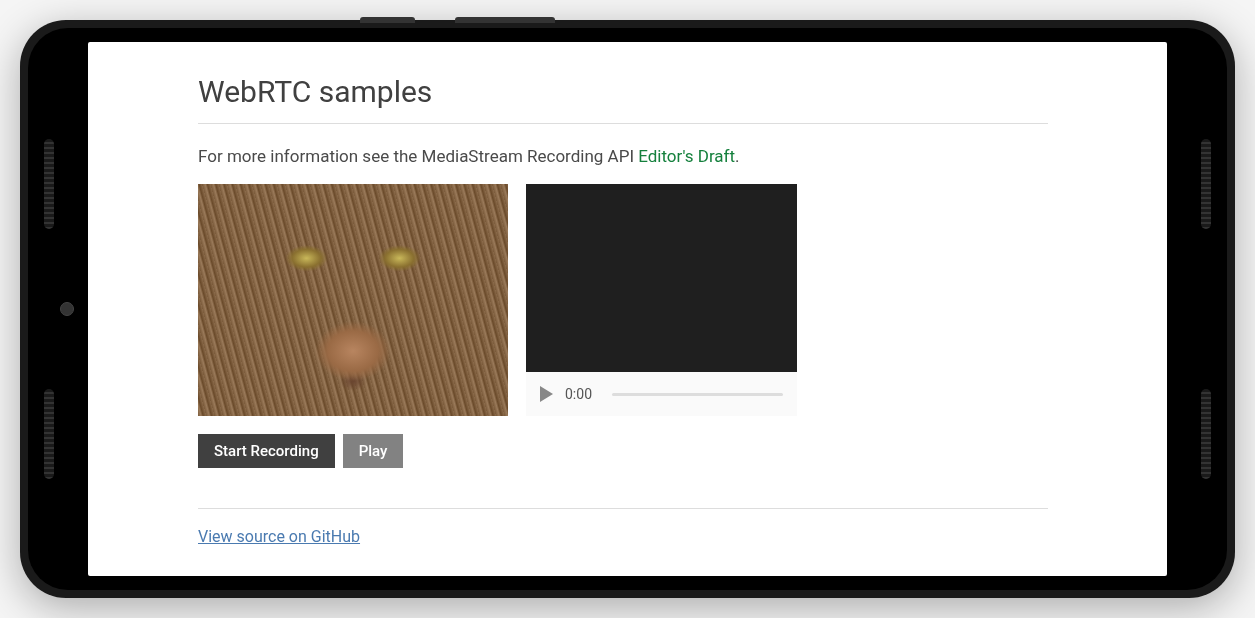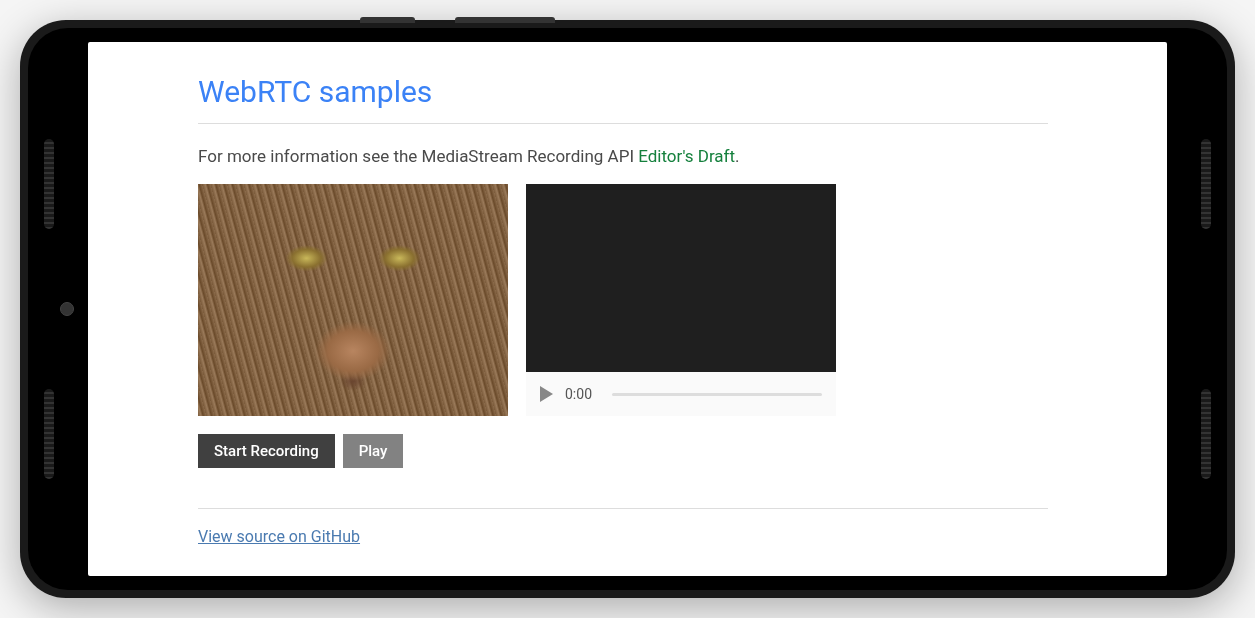--- a/index.html
+++ b/index.html
@@ -123,21 +123,21 @@
 
     .title-row {
       display: flex;
       align-items: baseline;
       gap: 18px;
       padding-bottom: 14px;
       border-bottom: 1px solid #ddd;
     }
 
     .title-link {
-      color: #3b82f6;
+      color: #404040;
       font-size: 30px;
       font-weight: 400;
       text-decoration: none;
     }
 
     .page-title {
       color: #212121;
       font-size: 30px;
       font-weight: 700;
     }
@@ -176,21 +176,21 @@
         radial-gradient(ellipse 35px 22px at 65% 32%, #c9b85a 0%, #8a7030 40%, transparent 60%),
         radial-gradient(circle 8px at 35% 32%, #1a1a0a 0%, transparent 50%),
         radial-gradient(circle 8px at 65% 32%, #1a1a0a 0%, transparent 50%),
         radial-gradient(ellipse 50px 40px at 50% 72%, #b88560 0%, #9a6a45 50%, transparent 75%),
         radial-gradient(ellipse 20px 14px at 50% 85%, #6a4530 0%, transparent 70%),
         repeating-linear-gradient(75deg, #7a5a3a 0px, #9a7a5a 3px, #6a4a2a 5px, #8a6a4a 8px),
         linear-gradient(180deg, #6a5030 0%, #8a6a4a 30%, #9a7555 60%, #7a5a3a 100%);
     }
 
     .video-player {
-      width: 310px;
+      width: 271px;
       height: 232px;
       background: #fafafa;
       display: flex;
       flex-direction: column;
     }
 
     .video-black {
       flex: 1;
       background: #1f1f1f;
     }

